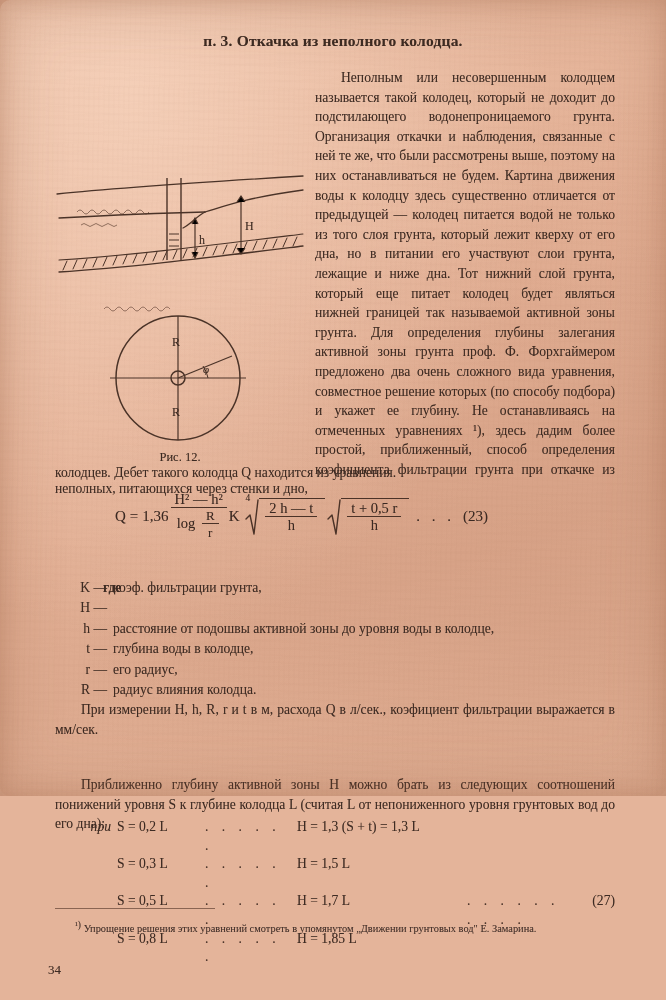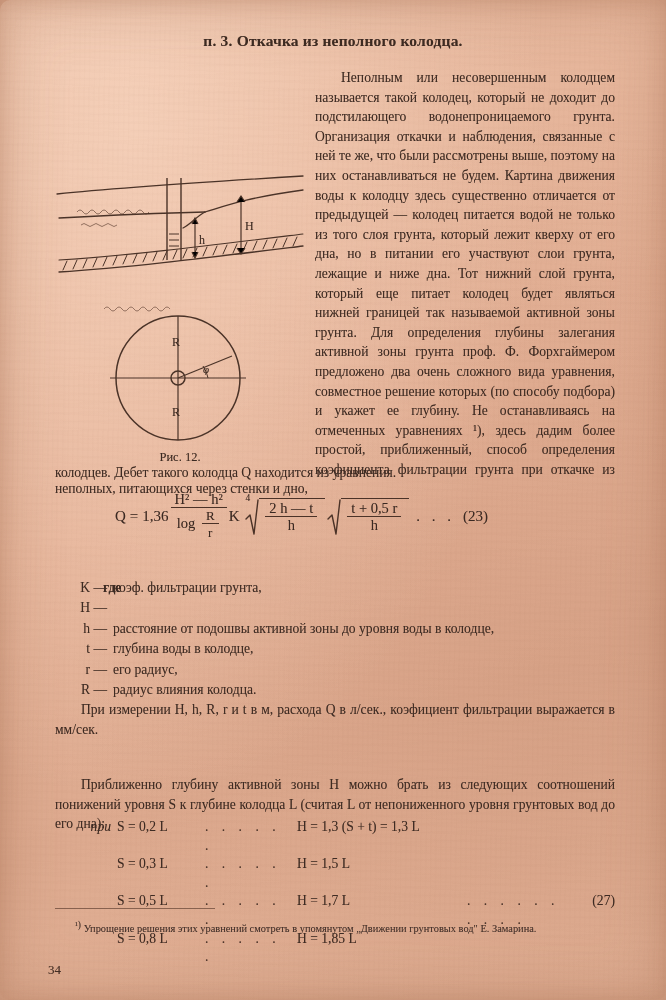--- a/index.html
+++ b/index.html
@@ -3,21 +3,21 @@
 <meta charset="utf-8">
 <style>
   html,body{margin:0;padding:0;}
   body{
     width:666px;height:1000px;overflow:hidden;
     background:#e4b49a;
     font-family:"Liberation Serif","DejaVu Serif",serif;
     color:#3a2a24;
   }
   .page{
-    position:relative;width:666px;height:1000px;
+    position:relative;width:666px;height:796px;
     background:
       radial-gradient(ellipse at 20% 12%, rgba(255,225,205,.55) 0%, rgba(255,225,205,0) 55%),
       radial-gradient(ellipse at 85% 78%, rgba(198,140,112,.35) 0%, rgba(198,140,112,0) 60%),
       linear-gradient(160deg,#e9bca2 0%,#e3b095 45%,#ddaa8f 70%,#e6b79c 100%);
     border-radius: 10px;
   }
   
   .grain{
     position:absolute;inset:0;pointer-events:none;opacity:.30;
     background-image:

